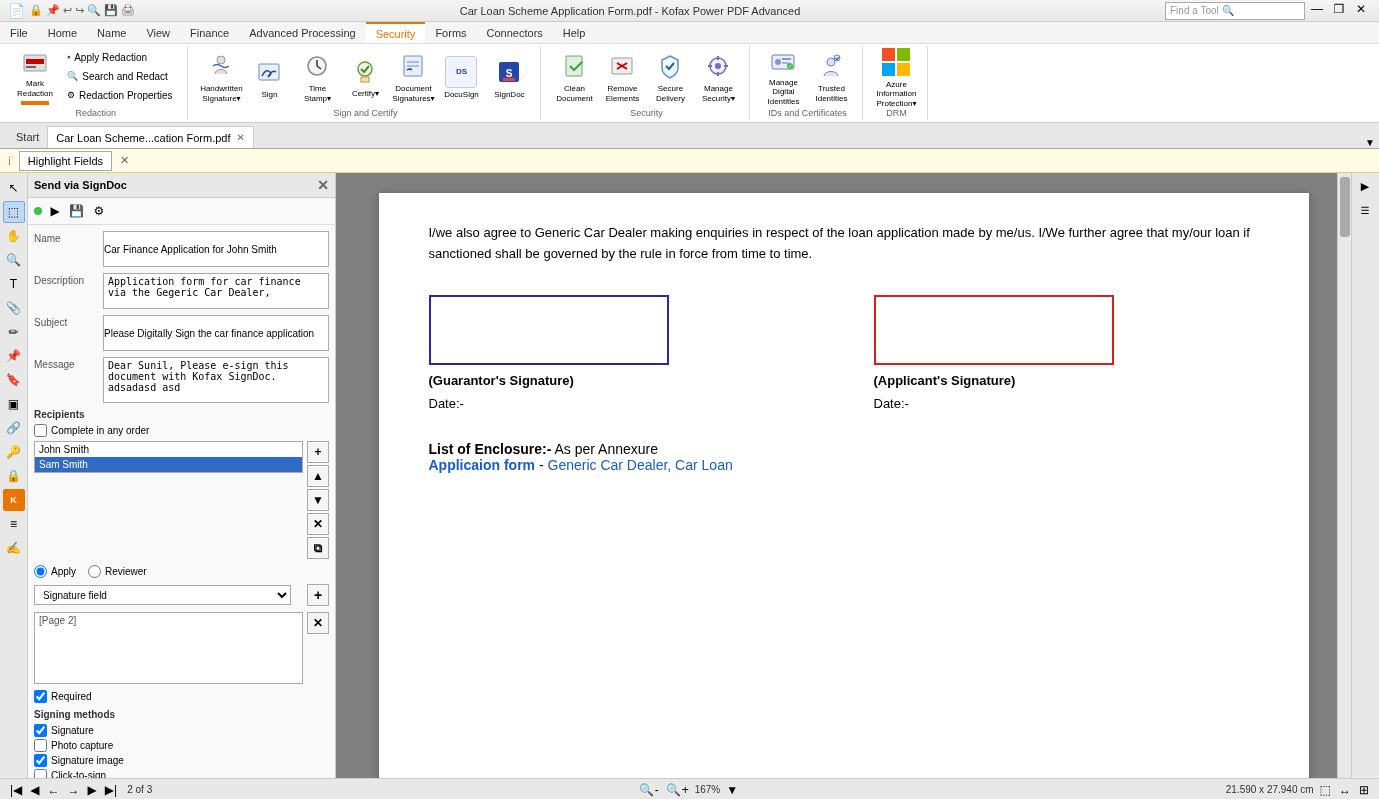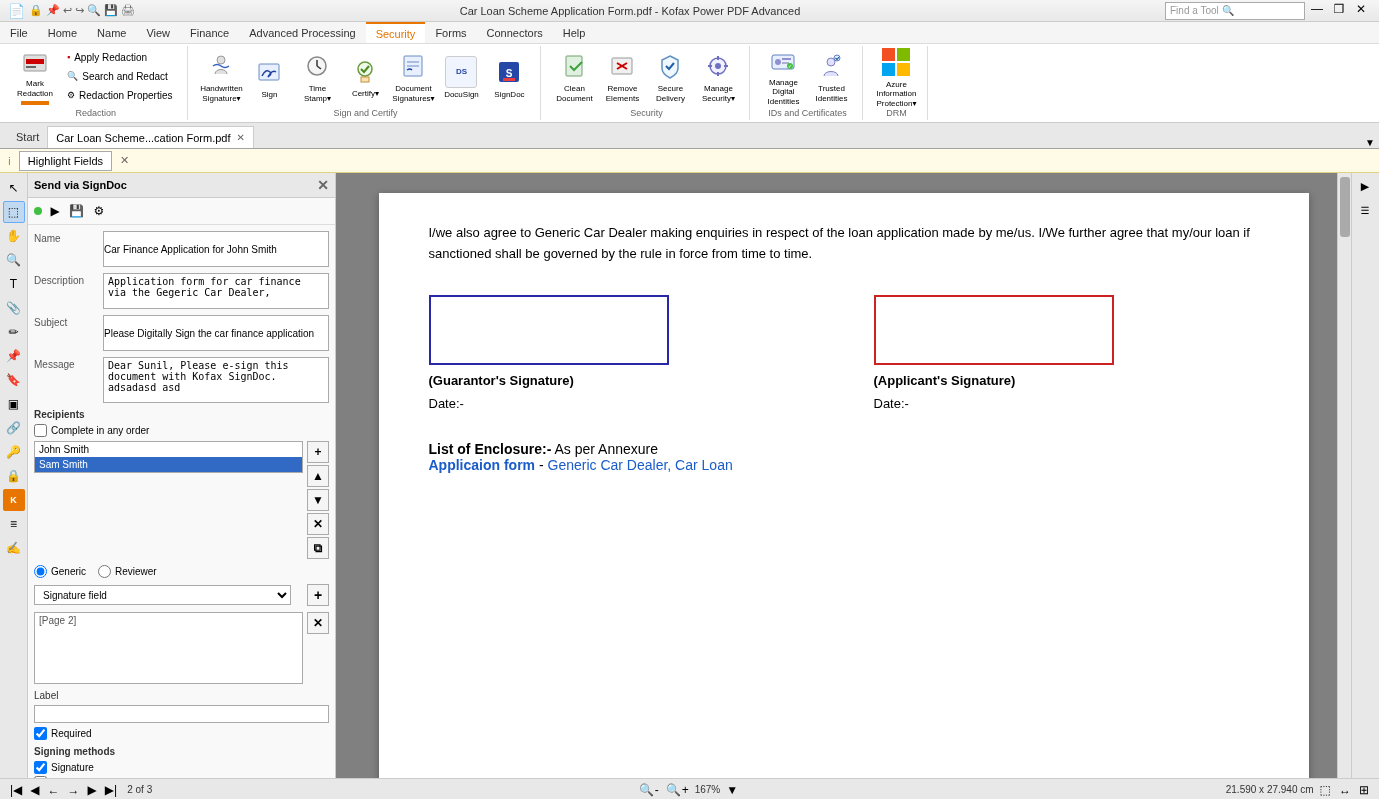--- a/index.html
+++ b/index.html
@@ -464,21 +464,21 @@
           <div class="recip-btn">▲</div>
           <div class="recip-btn">▼</div>
           <div class="recip-btn">✕</div>
           <div class="recip-btn">⧉</div>
         </div>
       </div>
 
       <div class="radio-group">
         <div class="radio-row">
           <input type="radio" name="role" checked="" style="">
-          <span>Generic</span>
+          <span>Apply</span>
         </div>
         <div class="radio-row">
           <input type="radio" name="role" style="">
           <span>Reviewer</span>
         </div>
       </div>
 
       <div class="dropdown-row">
         <select class="dropdown">
           <option>Signature field</option>
@@ -489,24 +489,20 @@
 
       <div class="signature-box-row">
         <div class="sig-list">
           <div class="sig-list-item">[Page 2]</div>
         </div>
         <div style="display:flex; flex-direction:column; gap:2px;">
           <div class="recip-btn">✕</div>
         </div>
       </div>
 
-      <div class="label-row">
-        <div class="label-text">Label</div>
-        <input class="label-input" type="text" value="" style="">
-      </div>
 
       <div class="checkbox-row">
         <input type="checkbox" checked="" style="">
         <span>Required</span>
       </div>
 
       <div class="signing-methods">
         <div class="section-title">Signing methods</div>
         <div class="sm-row">
           <input type="checkbox" checked="" style="">

